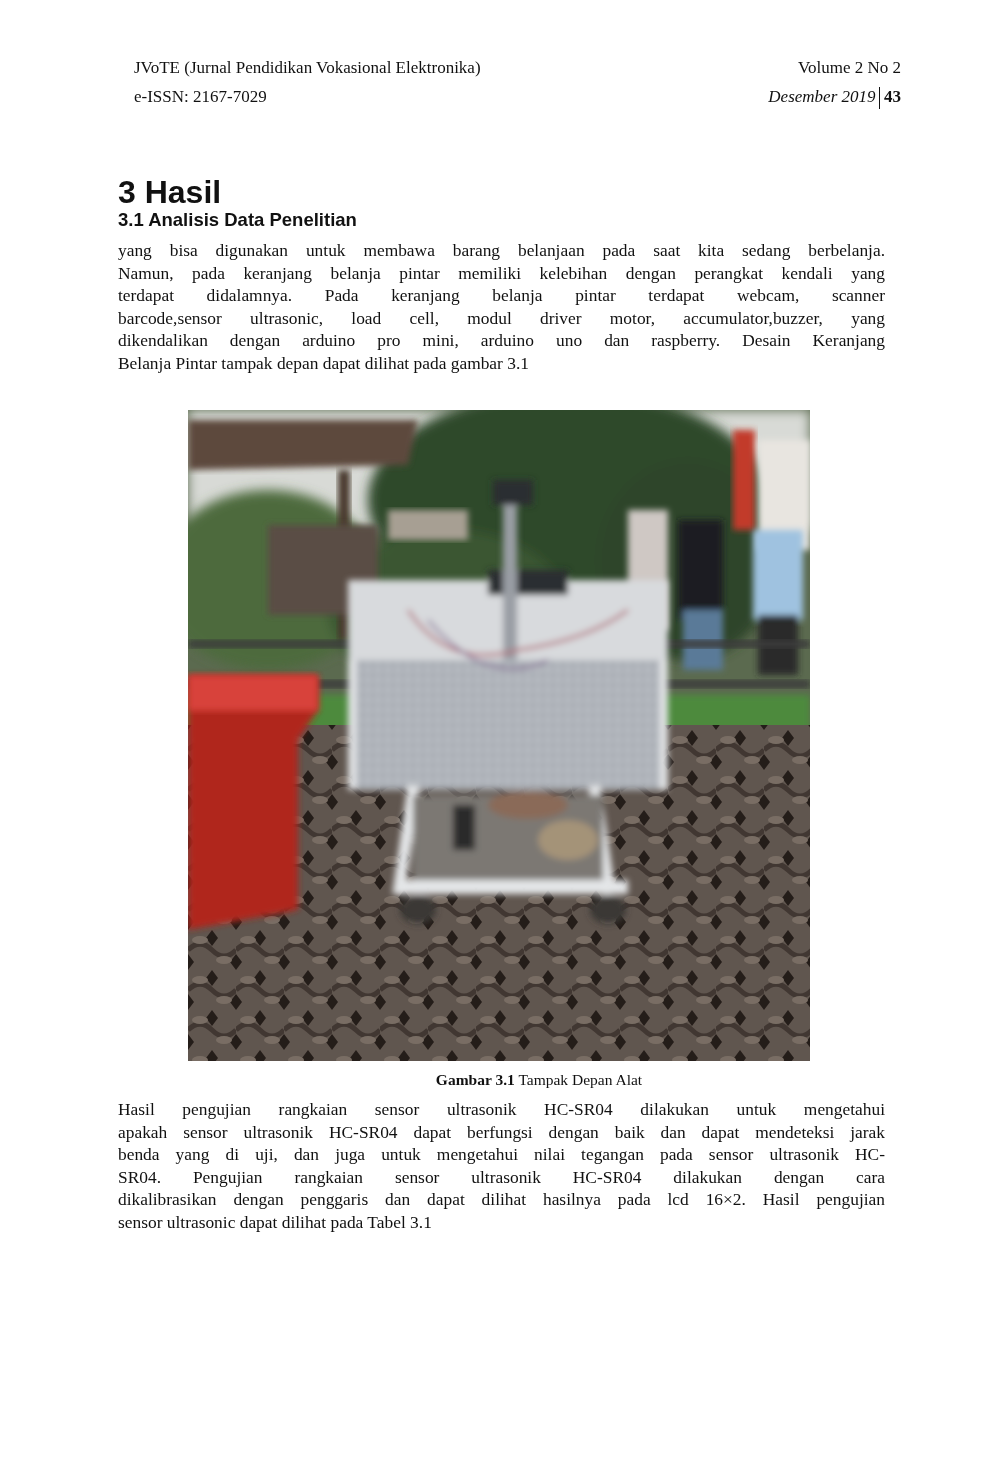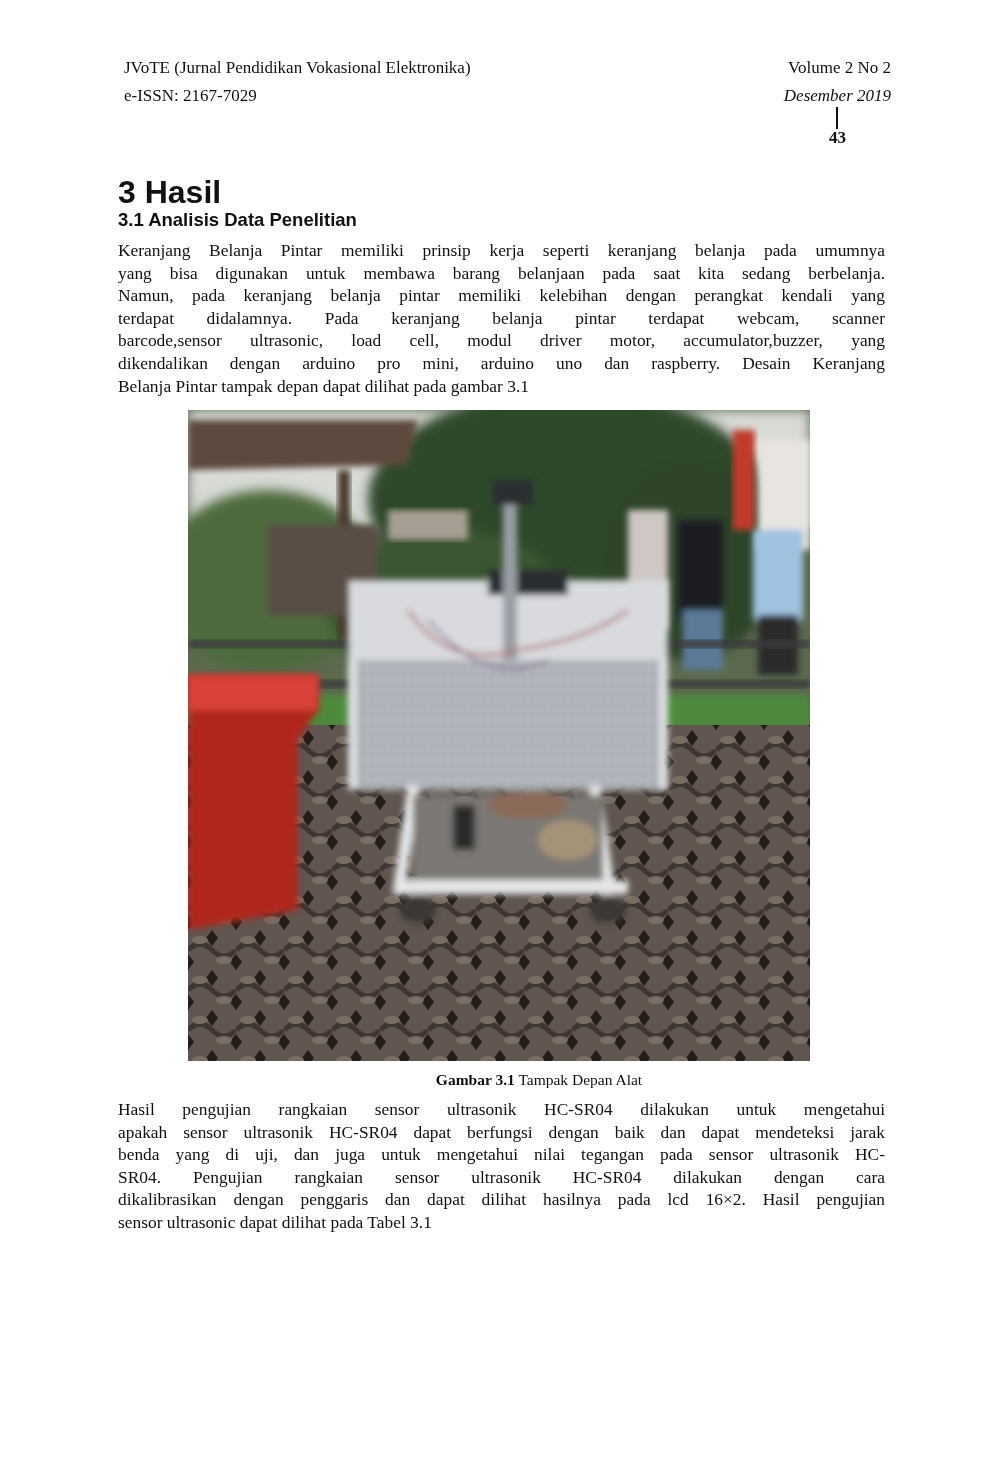--- a/index.html
+++ b/index.html
@@ -1,23 +1,23 @@
 <!DOCTYPE html>
 <html><head>
 <meta charset="utf-8">
 <style>
   html, body { margin: 0; padding: 0; background: #ffffff; }
   body { width: 1004px; height: 1476px; position: relative; overflow: hidden; color: #111; }
   .serif { font-family: "Liberation Serif", "DejaVu Serif", serif; }
   .sans { font-family: "Liberation Sans", "DejaVu Sans", sans-serif; }
 
-  .hdr-row { position: absolute; left: 124px; width: 767px; font-size: 17px; display: flex; justify-content: space-between; align-items: baseline; }
+  .hdr-row { position: absolute; left: 134px; width: 767px; font-size: 17px; display: flex; justify-content: space-between; align-items: baseline; }
   .hdr-row.r1 { top: 58px; }
   .hdr-row.r2 { top: 86px; }
-  .hdr-right { display: flex; align-items: center; flex-direction: column; }
+  .hdr-right { display: flex; align-items: center; }
   .hdr-date { font-style: italic; }
   .hdr-sep { display: inline-block; width: 1.5px; height: 22px; background: #111; margin: 0 4px 0 3px; position: relative; top: 1px; }
   .hdr-page { font-weight: bold; }
 
   .h1 { position: absolute; left: 118px; top: 174px; font-size: 32px; font-weight: bold; margin: 0; }
   .h2 { position: absolute; left: 118px; top: 209px; font-size: 18.5px; font-weight: bold; margin: 0; }
 
   .para { position: absolute; left: 118px; width: 767px; font-size: 17.4px; line-height: 22.6px; text-align: justify; margin: 0; }
   .para .line { display: block; text-align: justify; text-align-last: justify; }
   .para .line.last { text-align-last: left; }
@@ -41,21 +41,20 @@
     <span class="hdr-date">Desember 2019</span>
     <span class="hdr-sep"></span>
     <span class="hdr-page">43</span>
   </span>
 </div>
 
 <h1 class="h1 sans">3 Hasil</h1>
 <h2 class="h2 sans">3.1 Analisis Data Penelitian</h2>
 
 <p class="para p1 serif">
-  <span class="line">Keranjang Belanja Pintar memiliki prinsip kerja seperti keranjang belanja pada umumnya</span>
   <span class="line">yang bisa digunakan untuk membawa barang belanjaan pada saat kita sedang berbelanja.</span>
   <span class="line">Namun, pada keranjang belanja pintar memiliki kelebihan dengan perangkat kendali yang</span>
   <span class="line">terdapat didalamnya. Pada keranjang belanja pintar terdapat webcam, scanner</span>
   <span class="line">barcode,sensor ultrasonic, load cell, modul driver motor, accumulator,buzzer, yang</span>
   <span class="line">dikendalikan dengan arduino pro mini, arduino uno dan raspberry. Desain Keranjang</span>
   <span class="line last">Belanja Pintar tampak depan dapat dilihat pada gambar 3.1</span>
 </p>
 
 <div class="figure">
   <svg width="622" height="651" viewBox="0 0 622 651" xmlns="http://www.w3.org/2000/svg">

